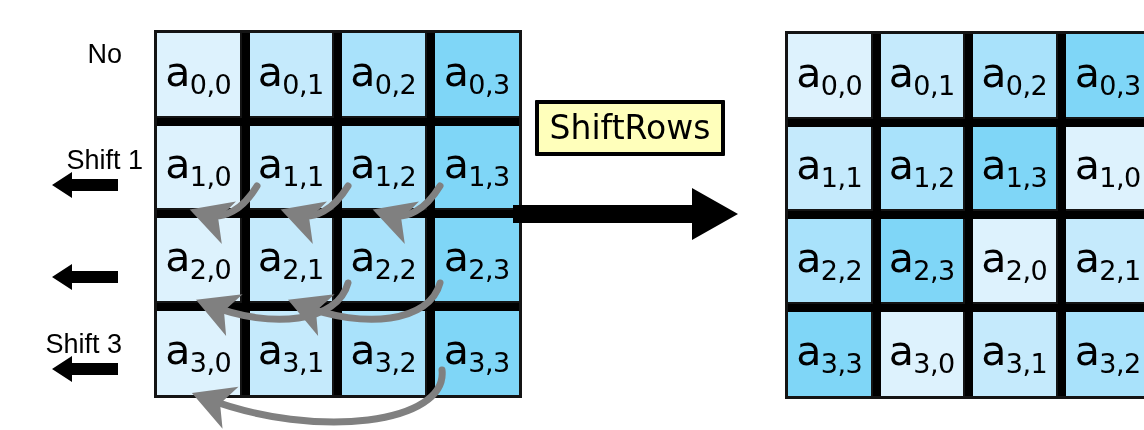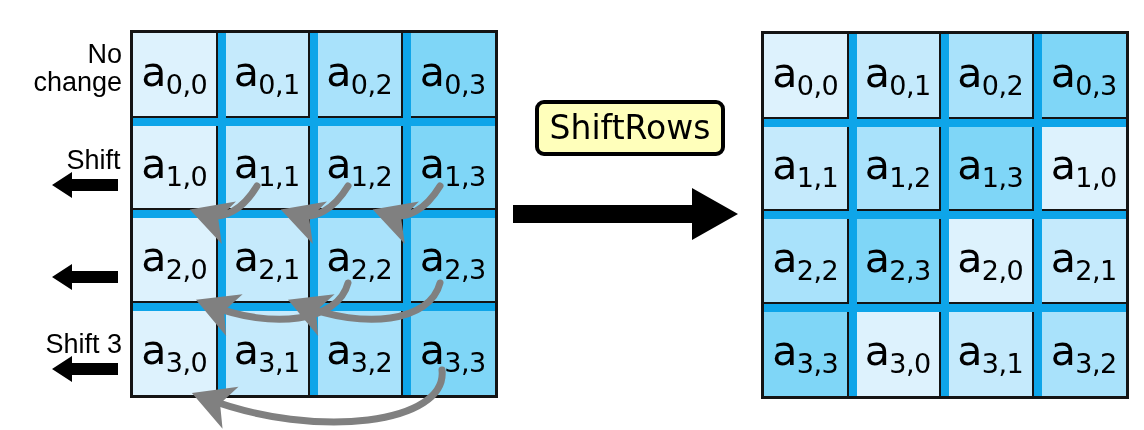--- a/index.html
+++ b/index.html
@@ -27,22 +27,23 @@
     height: 430px;
   }
   
   .grid {
     position: absolute;
     display: grid;
     grid-template-columns: repeat(4, 1fr);
     grid-template-rows: repeat(4, 1fr);
     box-sizing: border-box;
     border: 3px solid #141414;
-    background: #0ea5e9;
+    background: #000000;
     gap: 8px;
+    margin-left: 24px;
   }
   #grid-input  { left: 130px; top: 30px; width: 368px; height: 368px; }
   #grid-output { left: 761px; top: 31px; width: 368px; height: 368px; }
   .cell {
     position: relative;
     box-sizing: border-box;
     border-right: 2px solid #141414;
     border-bottom: 2px solid #141414;
     display: flex;
     align-items: center;
@@ -88,41 +89,40 @@
   
   #shiftrows-box {
     position: absolute;
     left: 535px;
     top: 100px;
     width: 190px;
     height: 56px;
     box-sizing: border-box;
     background: #ffffbb;
     border: 4px solid #000000;
-    border-radius: 9px;
+    border-radius: 1px;
     display: flex;
     align-items: center;
     justify-content: center;
   }
   #shiftrows-label {
     font-family: "DejaVu Sans", sans-serif;
     font-size: 33px;
     color: #000000;
     white-space: nowrap;
     transform: translateY(-1px);
   }
 </style>
 </head>
 <body>
 
 <div id="stage">
 
   <div class="rowlabel" id="rowlabel-0">
     <span class="txt">No</span>
-    <span class="txt">change</span>
   </div>
 
   <div class="rowlabel" id="rowlabel-1">
     <span class="txt">Shift 1</span>
   </div>
 
 
   <div class="rowlabel" id="rowlabel-3">
     <span class="txt">Shift 3</span>
   </div>

